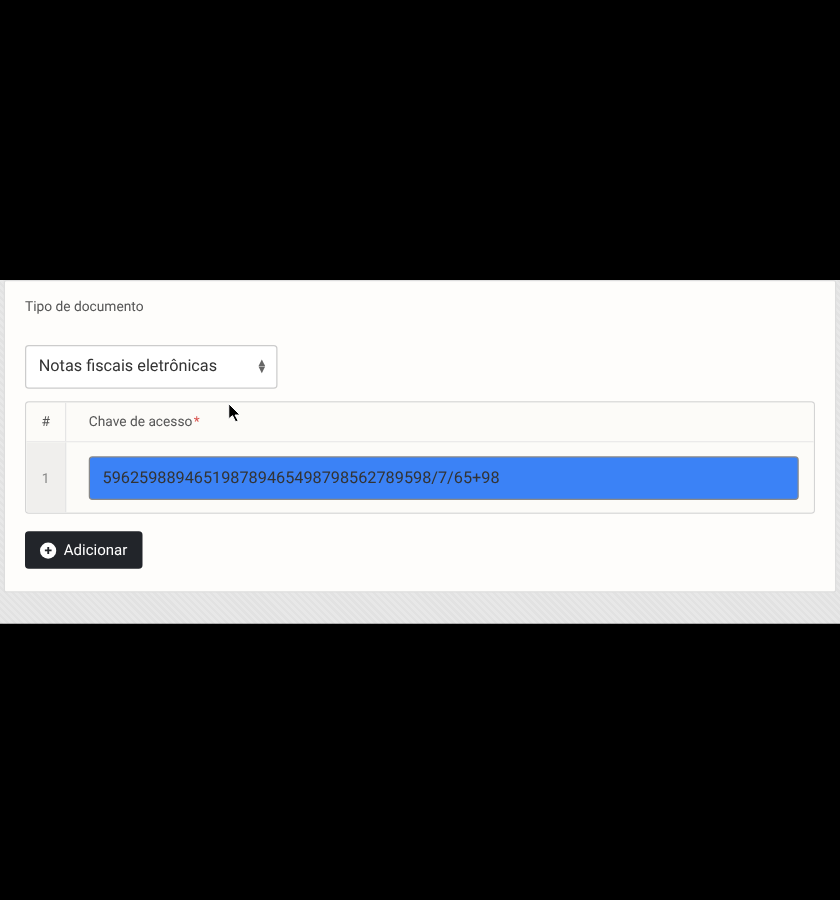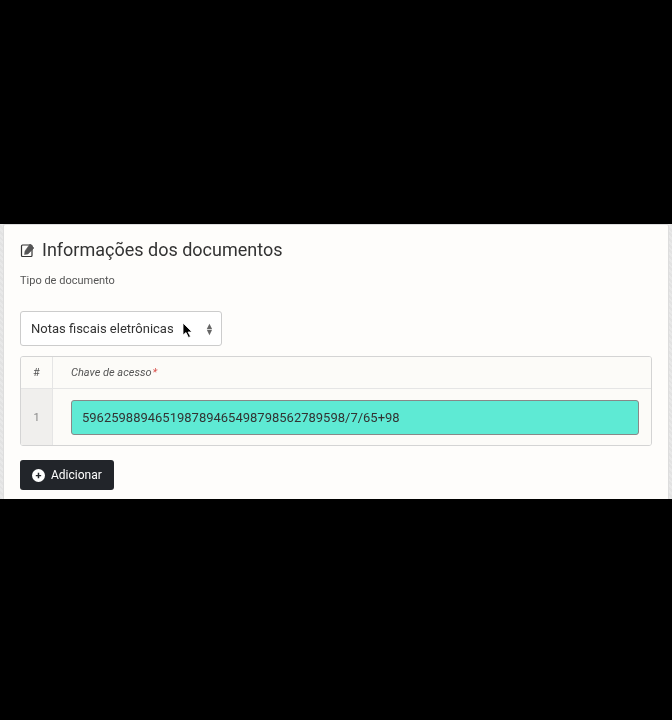--- a/index.html
+++ b/index.html
@@ -125,21 +125,20 @@
       height: 100%;
       display: flex;
       align-items: center;
       justify-content: center;
     }
     
     .col-label {
       font-size: 11px;
       color: #555;
       padding-left: 18px;
-      font-style: italic;
     }
     
     .required-star {
       color: #d9534f;
       margin-left: 1px;
     }
     
     .table-body-row {
       display: flex;
       background: #fcfbf8;
@@ -167,21 +166,21 @@
     
     .text-input {
       width: 100%;
       height: 35px;
       border: 1px solid #888;
       border-radius: 3px;
       padding: 0 10px;
       font-size: 13px;
       color: #333;
       font-family: inherit;
-      background: #5eead4;
+      background: #3b82f6;
       outline: none;
     }
     
     .btn-add {
       margin-top: 14px;
       display: inline-flex;
       align-items: center;
       gap: 6px;
       background: #22252a;
       color: #fff;
@@ -221,29 +220,20 @@
       height: 18px;
     }
   </style>
 </head>
 <body>
 
 <div class="page-wrapper">
   <div class="page-bg">
     <div class="card">
       
-      <div class="section-header">
-        <span class="icon-edit">
-          <svg viewBox="0 0 16 16" fill="none" stroke="currentColor" stroke-width="1.2">
-            <rect x="1.5" y="3" width="10.5" height="11.5" rx="1"></rect>
-            <path d="M10 2 L14 6 L8 12 L4.5 12.5 L5 9 L10 2 Z" fill="#555" stroke="#555" stroke-width="0.5"></path>
-          </svg>
-        </span>
-        <h2 class="section-title">Informações dos documentos</h2>
-      </div>
       
       <label class="field-label-small">Tipo de documento</label>
       
       <div class="select-wrapper">
         <div class="select-field" style="display:flex;align-items:center;">
           <span>Notas fiscais eletrônicas</span>
         </div>
         <span class="select-caret">
           <span>▲</span>
           <span>▼</span>

